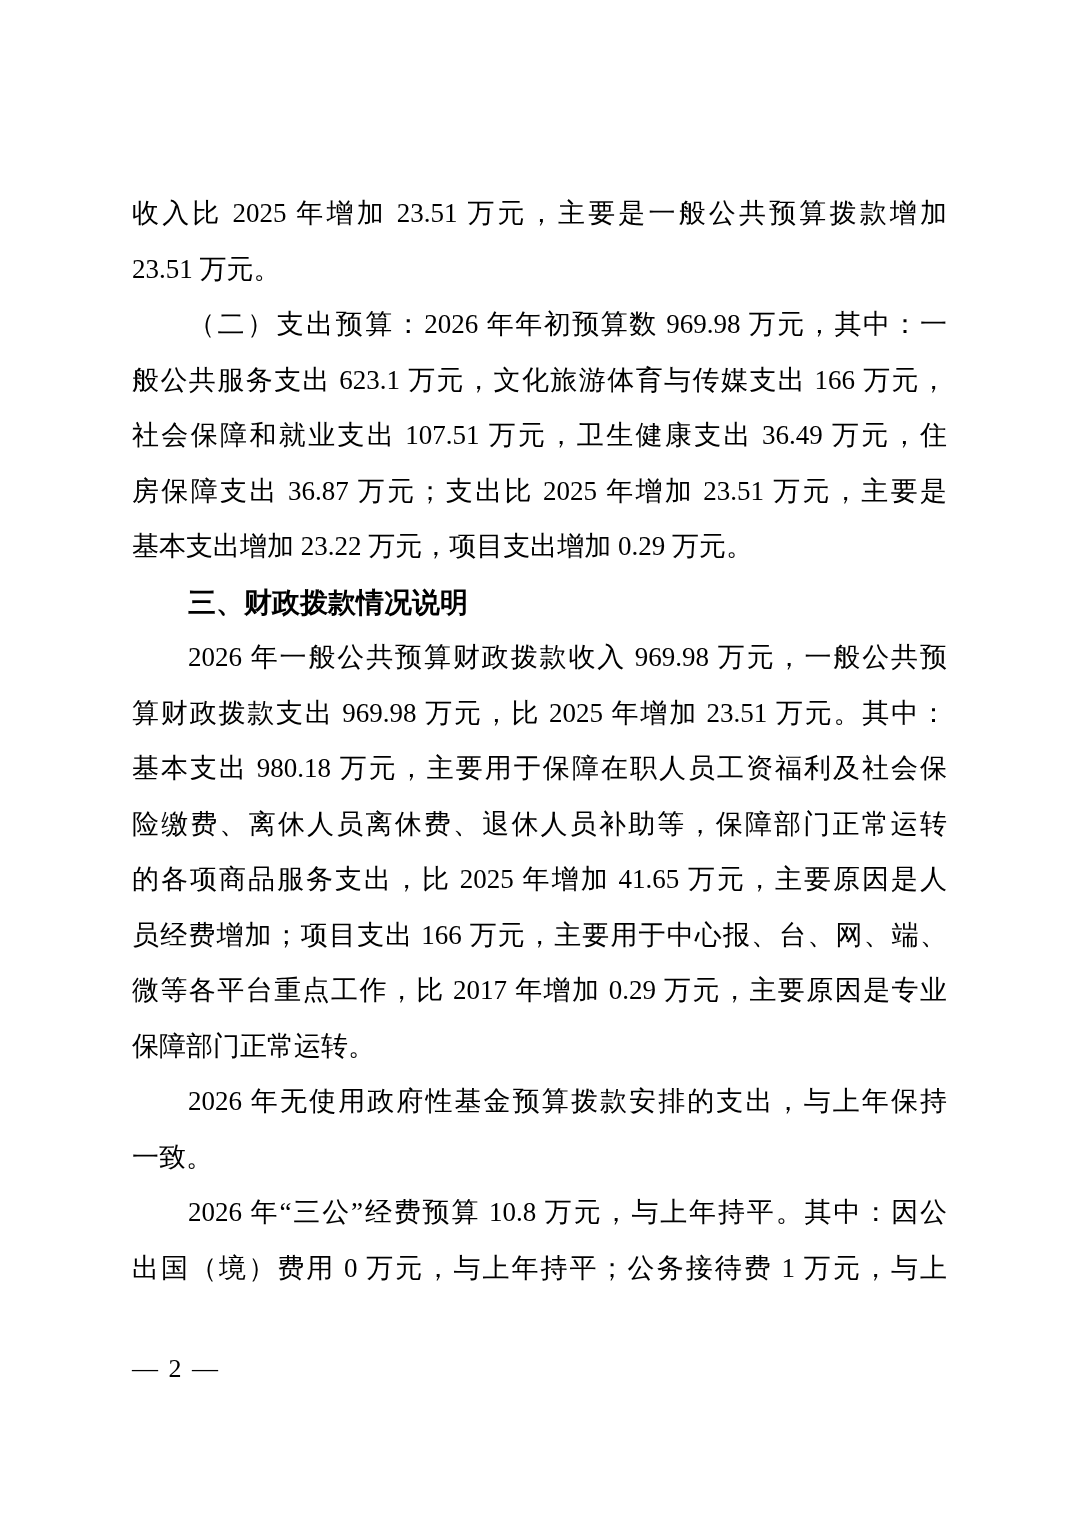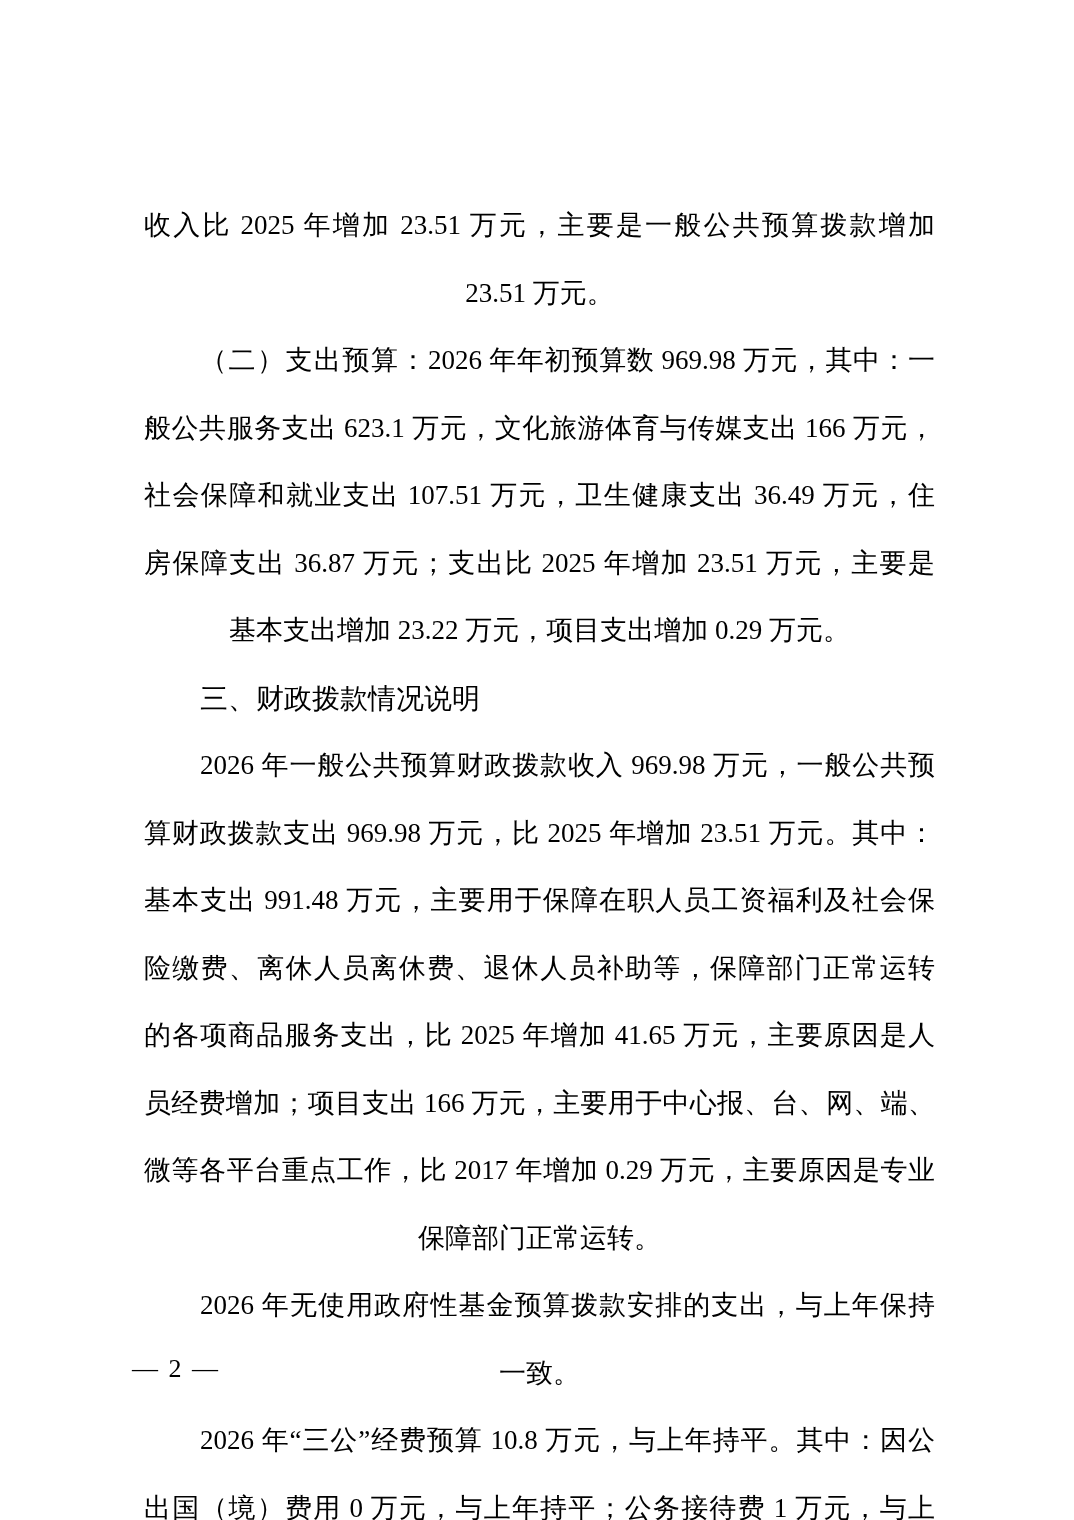--- a/index.html
+++ b/index.html
@@ -16,47 +16,47 @@
     color: #000000;
     font-family: "Liberation Serif", "DejaVu Serif", serif;
   }
   .doc-body {
     position: absolute;
     left: 132px;
     top: 186px;
     width: 815px;
   }
   .ln {
-    margin: 12px;
+    margin: 0;
     padding: 0;
     font-size: 27px;
     font-weight: normal;
     line-height: 55.5px;
     height: 55.5px;
     overflow: hidden;
     white-space: normal;
   }
   
   .j {
     text-align: justify;
     text-align-last: justify;
     text-justify: inter-character;
   }
   
   .end {
-    text-align: center;
+    text-align: left;
   }
   
   .ind {
     text-indent: 56px;
   }
   
   .h {
     font-family: "Liberation Sans", "DejaVu Sans", sans-serif;
-    font-weight: 400;
+    font-weight: 700;
     font-size: 28px;
     text-align: left;
   }
   
   .kaiti {
     letter-spacing: 1px;
   }
   .page-number {
     position: absolute;
     left: 132px;
@@ -78,21 +78,21 @@
     <p class="ln j ind"><span class="kaiti">（二）支出预算：</span><span>2026 年年初预算数 969.98 万元，其中：一</span></p>
     <p class="ln j">般公共服务支出 623.1 万元，文化旅游体育与传媒支出 166 万元，</p>
     <p class="ln j">社会保障和就业支出 107.51 万元，卫生健康支出 36.49 万元，住</p>
     <p class="ln j">房保障支出 36.87 万元；支出比 2025 年增加 23.51 万元，主要是</p>
     <p class="ln end">基本支出增加 23.22 万元，项目支出增加 0.29 万元。</p>
 
     <h2 class="ln h ind">三、财政拨款情况说明</h2>
 
     <p class="ln j ind">2026 年一般公共预算财政拨款收入 969.98 万元，一般公共预</p>
     <p class="ln j">算财政拨款支出 969.98 万元，比 2025 年增加 23.51 万元。其中：</p>
-    <p class="ln j">基本支出 991.48 万元，主要用于保障在职人员工资福利及社会保</p>
+    <p class="ln j">基本支出 980.18 万元，主要用于保障在职人员工资福利及社会保</p>
     <p class="ln j">险缴费、离休人员离休费、退休人员补助等，保障部门正常运转</p>
     <p class="ln j">的各项商品服务支出，比 2025 年增加 41.65 万元，主要原因是人</p>
     <p class="ln j">员经费增加；项目支出 166 万元，主要用于中心报、台、网、端、</p>
     <p class="ln j">微等各平台重点工作，比 2017 年增加 0.29 万元，主要原因是专业</p>
     <p class="ln end">保障部门正常运转。</p>
 
     <p class="ln j ind">2026 年无使用政府性基金预算拨款安排的支出，与上年保持</p>
     <p class="ln end">一致。</p>
 
 

